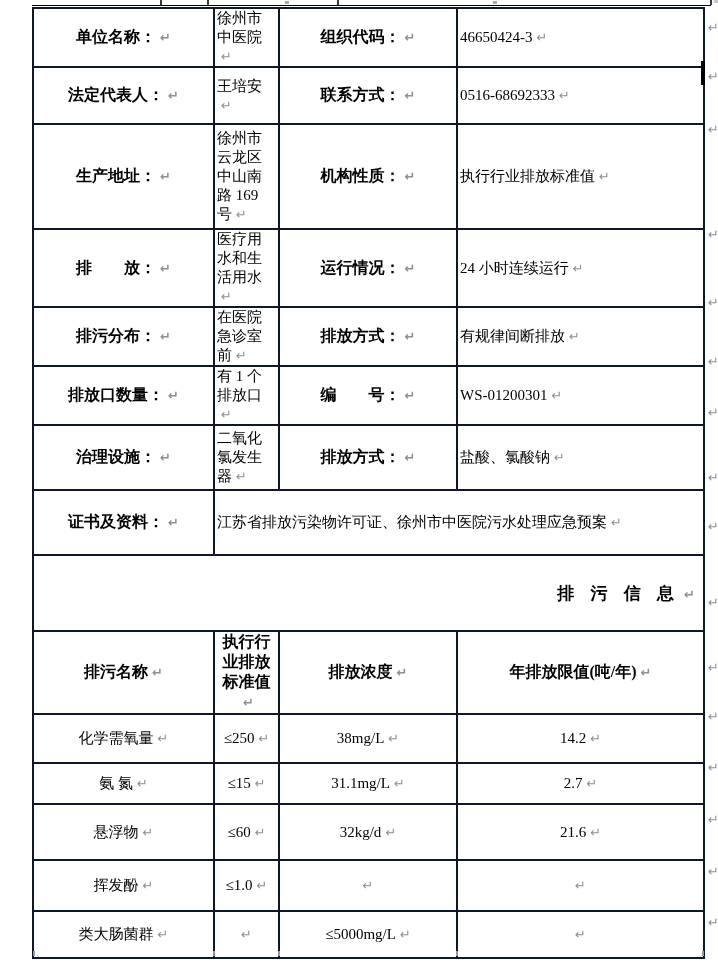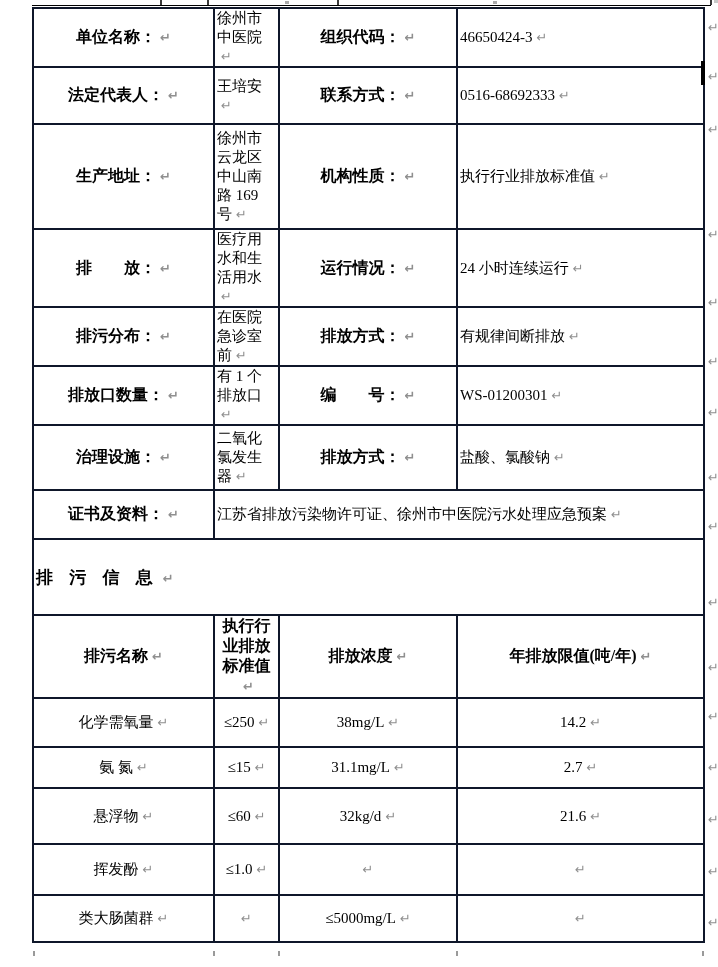--- a/index.html
+++ b/index.html
@@ -11,21 +11,21 @@
   table#doc {
     position:absolute; left:32px; top:7px; width:671px;
     border-collapse:collapse; table-layout:fixed;
   }
   #doc td { border:2px solid #0f172a; padding:0 2px; vertical-align:middle; overflow:hidden; }
   .lbl  { font-weight:bold; text-align:center; font-size:16px; }
   .v2   { text-align:left; font-size:15px; line-height:19px; word-break:break-all; padding:1px 2px; }
   .v4   { text-align:left; font-size:15px; padding-left:4px; }
   .c    { text-align:center; font-size:15px; }
   .hdr  { font-weight:bold; text-align:center; font-size:16px; line-height:20px; word-break:break-all; }
-  .title-cell { text-align:left; font-weight:bold; font-size:17px; letter-spacing:6px; }
+  .title-cell { text-align:right; font-weight:bold; font-size:17px; letter-spacing:6px; }
   .pm { display:inline-block; margin-left:4px; }
   .pm::after { content:"↵"; color:#8f8f8f; font-size:13px; font-family:"DejaVu Sans",sans-serif; }
   .pm.alone { margin-left:0; }
   .margin-pm { position:absolute; }
   .cursor { position:absolute; left:701px; top:61px; width:4px; height:24px; background:#000; }
   .stub { position:absolute; width:2px; height:5px; background:#3a3a3a; }
   .stub.gray { background:#9a9a9a; }
   .prevline { position:absolute; left:32px; top:5px; width:679px; height:1px; background:#000; }
   .cutmark { position:absolute; width:4px; height:3px; background:#ababab; }
   .scroll-sliver { position:absolute; left:714px; top:0; width:4px; height:3px; background:#c8c8c8; }
@@ -87,21 +87,21 @@
         <td class="v2"><span>有 1 个排放口</span><span class="pm"></span></td>
         <td class="lbl"><span>编　　号：</span><span class="pm"></span></td>
         <td class="v4"><span>WS-01200301</span><span class="pm"></span></td>
       </tr>
       <tr style="height:65px">
         <td class="lbl"><span>治理设施：</span><span class="pm"></span></td>
         <td class="v2"><span>二氧化氯发生器</span><span class="pm"></span></td>
         <td class="lbl"><span>排放方式：</span><span class="pm"></span></td>
         <td class="v4"><span>盐酸、氯酸钠</span><span class="pm"></span></td>
       </tr>
-      <tr style="height:49px">
+      <tr style="height:65px">
         <td class="lbl"><span>证书及资料：</span><span class="pm"></span></td>
         <td class="v4" colspan="3"><span>江苏省排放污染物许可证、徐州市中医院污水处理应急预案</span><span class="pm"></span></td>
       </tr>
       <tr style="height:76px">
         <td class="title-cell" colspan="4"><span>排 污 信 息</span><span class="pm"></span></td>
       </tr>
       <tr style="height:65px">
         <td class="hdr"><span>排污名称</span><span class="pm"></span></td>
         <td class="hdr"><span>执行行业排放标准值</span><span class="pm"></span></td>
         <td class="hdr"><span>排放浓度</span><span class="pm"></span></td>

